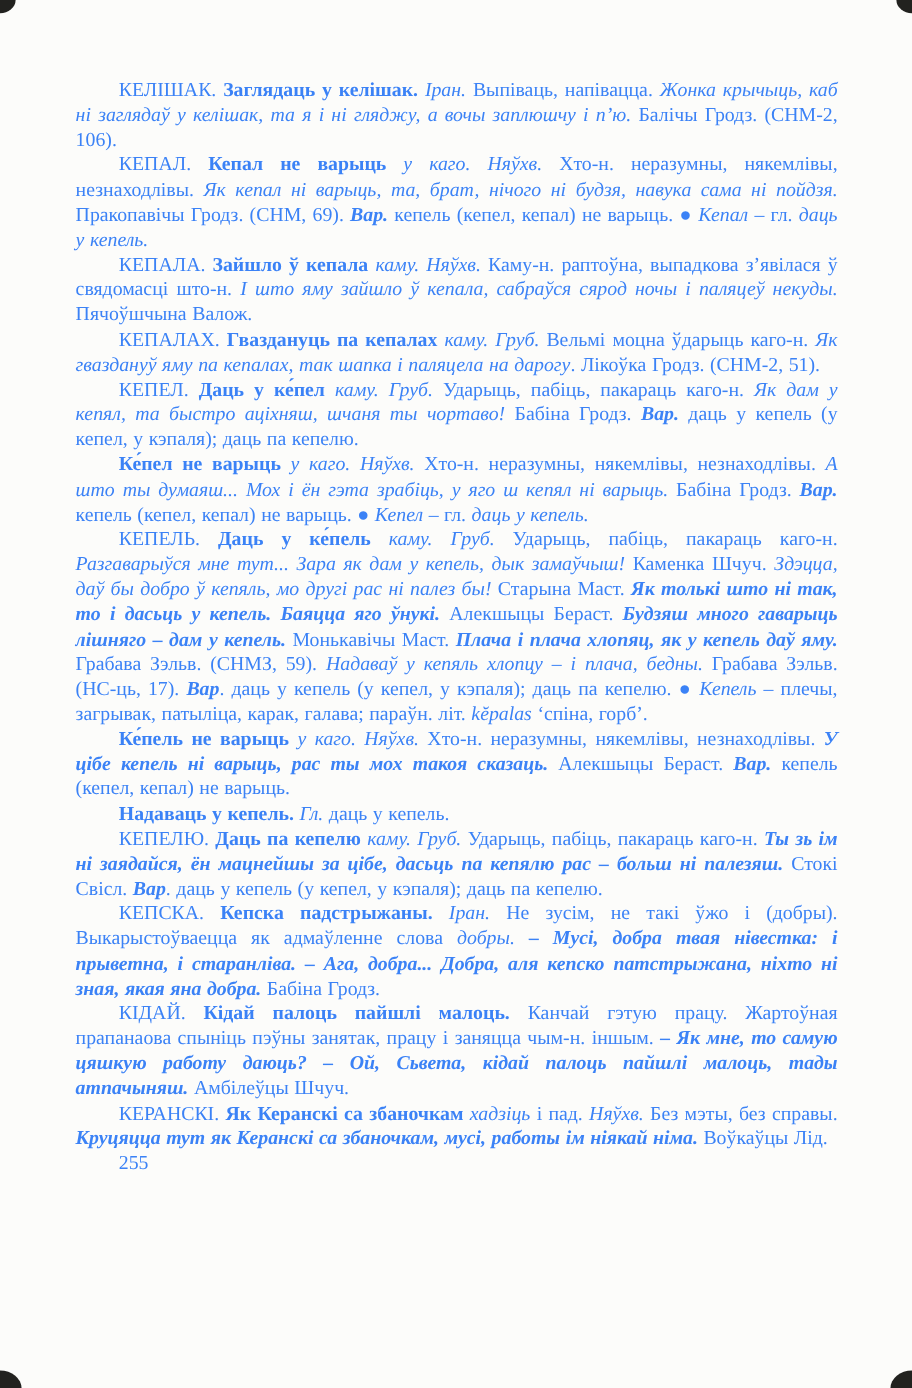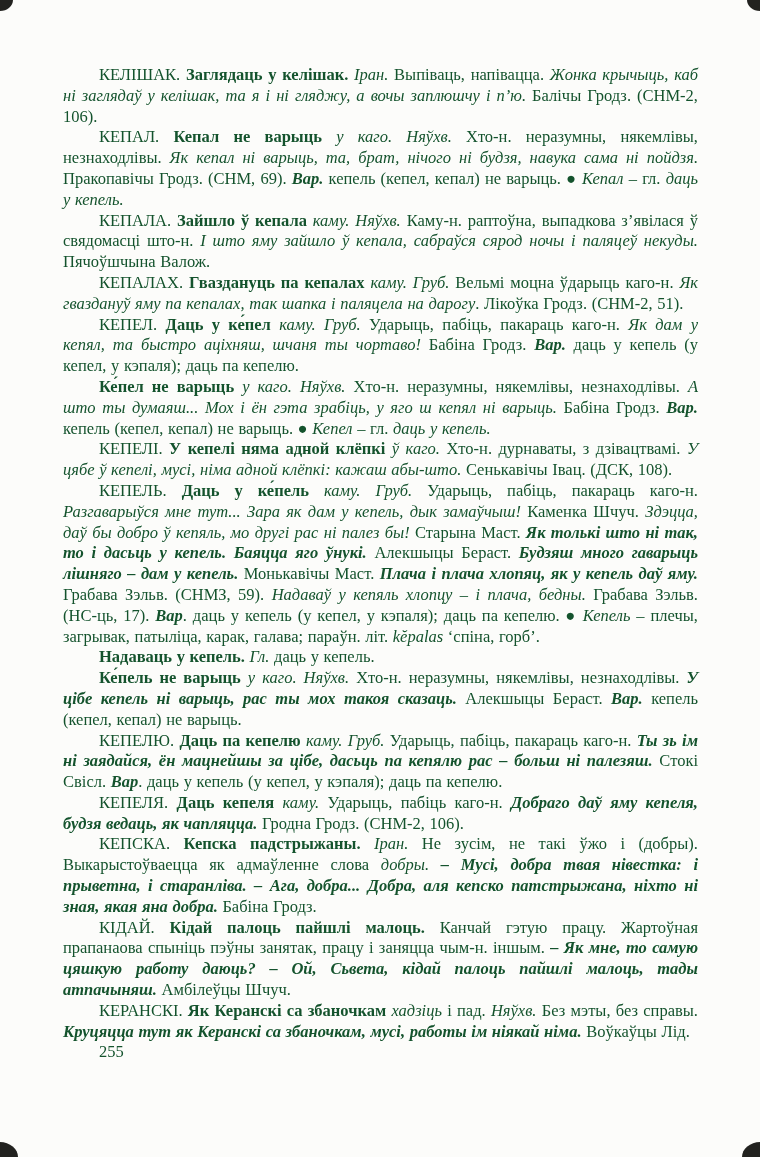--- a/index.html
+++ b/index.html
@@ -18,21 +18,21 @@
     position:absolute;
     left:63px;top:65px;
     width:635px;
   }
   p.entry{
     margin:0;
     font-size:16.5px;
     line-height:20.8px;
     text-align:justify;
     text-indent:36px;
-    color:#14532d;
+    color:#3b82f6;
     word-spacing:0.5px;
   }
   .s-r{font-weight:normal;font-style:normal;}
   .s-b{font-weight:bold;font-style:normal;}
   .s-i{font-weight:normal;font-style:italic;}
   .s-bi{font-weight:bold;font-style:italic;}
   .page-number{
     margin-top:15px;
     text-align:center;
     text-indent:0;
@@ -55,25 +55,23 @@
   <div class="corner br"></div>
 
   <div class="content">
     <div>
         <p class="entry"><span class="s-r">КЕЛІШАК. </span><span class="s-b">Заглядаць у келішак. </span><span class="s-i">Іран.</span><span class="s-r"> Выпіваць, напівацца. </span><span class="s-i">Жонка крычыць, каб ні заглядаў у келішак, та я і ні гляджу, а вочы заплюшчу і п’ю.</span><span class="s-r"> Балічы Гродз. (СНМ-2, 106).</span></p>
         <p class="entry"><span class="s-r">КЕПАЛ. </span><span class="s-b">Кепал не варыць </span><span class="s-i">у каго. Няўхв.</span><span class="s-r"> Хто-н. неразумны, някемлівы, незнаходлівы. </span><span class="s-i">Як кепал ні варыць, та, брат, нічого ні будзя, навука сама ні пойдзя.</span><span class="s-r"> Пракопавічы Гродз. (СНМ, 69). </span><span class="s-bi">Вар.</span><span class="s-r"> кепель (кепел, кепал) не варыць. ● </span><span class="s-i">Кепал</span><span class="s-r"> – гл.  </span><span class="s-i">даць у кепель.</span></p>
         <p class="entry"><span class="s-r">КЕПАЛА. </span><span class="s-b">Зайшло ў кепала </span><span class="s-i">каму. Няўхв.</span><span class="s-r"> Каму-н. раптоўна, выпадкова з’явілася ў свядомасці што-н. </span><span class="s-i">І што яму зайшло ў кепала, сабраўся сярод ночы і паляцеў некуды.</span><span class="s-r"> Пячоўшчына Валож.</span></p>
         <p class="entry"><span class="s-r">КЕПАЛАХ. </span><span class="s-b">Гваздануць па кепалах </span><span class="s-i">каму. Груб.</span><span class="s-r"> Вельмі моцна ўдарыць каго-н. </span><span class="s-i">Як гваздануў яму па кепалах, так шапка і паляцела на дарогу</span><span class="s-r">. Лікоўка Гродз. (СНМ-2, 51).</span></p>
         <p class="entry"><span class="s-r">КЕПЕЛ. </span><span class="s-b">Даць у ке́пел </span><span class="s-i">каму. Груб.</span><span class="s-r"> Ударыць, пабіць, пакараць каго-н. </span><span class="s-i">Як дам у кепял, та быстро аціхняш, шчаня ты чортаво!</span><span class="s-r"> Бабіна Гродз. </span><span class="s-bi">Вар.</span><span class="s-r"> даць у кепель (у кепел, у кэпаля); даць па кепелю.</span></p>
         <p class="entry"><span class="s-b">Ке́пел  не варыць </span><span class="s-i">у каго. Няўхв.</span><span class="s-r"> Хто-н. неразумны, някемлівы, незнаходлівы. </span><span class="s-i">А што ты думаяш... Мох і ён гэта зрабіць, у яго ш кепял ні варыць.</span><span class="s-r"> Бабіна Гродз. </span><span class="s-bi">Вар.</span><span class="s-r"> кепель (кепел, кепал) не варыць. ● </span><span class="s-i">Кепел</span><span class="s-r"> – гл. </span><span class="s-i">даць у  кепель.</span></p>
-        <p class="entry"><span class="s-r">КЕПЕЛІ. </span><span class="s-b">У кепелі няма адной клёпкі </span><span class="s-i">ў каго.</span><span class="s-r"> Хто-н. дурнаваты, з дзівацтвамі. </span><span class="s-i">У цябе ў кепелі, мусі, німа адной клёпкі: кажаш абы-што.</span><span class="s-r"> Сенькавічы Івац. (ДСК, 108).</span></p>
         <p class="entry"><span class="s-r">КЕПЕЛЬ. </span><span class="s-b">Даць у ке́пель </span><span class="s-i">каму. Груб.</span><span class="s-r"> Ударыць, пабіць, пакараць каго-н. </span><span class="s-i">Разгаварыўся мне тут... Зара як дам у кепель, дык замаўчыш!</span><span class="s-r"> Каменка Шчуч. </span><span class="s-i">Здэцца, даў бы добро ў кепяль, мо другі рас ні палез бы!</span><span class="s-r"> Старына Маст. </span><span class="s-bi">Як толькі што ні так, то і дасьць у кепель. Баяцца яго ўнукі.</span><span class="s-r"> Алекшыцы Бераст. </span><span class="s-bi">Будзяш много гаварыць лішняго – дам у кепель.</span><span class="s-r"> Монькавічы Маст. </span><span class="s-bi">Плача і плача хлопяц, як у кепель даў яму.</span><span class="s-r"> Грабава Зэльв. (СНМЗ, 59). </span><span class="s-i">Надаваў у кепяль хлопцу – і плача, бедны.</span><span class="s-r"> Грабава Зэльв. (НС-ць, 17). </span><span class="s-bi">Вар</span><span class="s-r">. даць у кепель (у кепел, у кэпаля); даць па кепелю. ● </span><span class="s-i">Кепель</span><span class="s-r"> – плечы, загрывак, патыліца, карак, галава; параўн. літ. </span><span class="s-i">kĕpalas</span><span class="s-r"> ‘спіна, горб’.</span></p>
+        <p class="entry"><span class="s-b">Ке́пель не варыць </span><span class="s-i">у каго. Няўхв.</span><span class="s-r"> Хто-н. неразумны, някемлівы, незнаходлівы. </span><span class="s-bi">У цібе кепель ні варыць, рас ты мох такоя сказаць.</span><span class="s-r"> Алекшыцы Бераст. </span><span class="s-bi">Вар.</span><span class="s-r"> кепель (кепел, кепал) не варыць.</span></p>
         <p class="entry"><span class="s-b">Надаваць у кепель. </span><span class="s-i">Гл.</span><span class="s-r"> даць у кепель.</span></p>
-        <p class="entry"><span class="s-b">Ке́пель не варыць </span><span class="s-i">у каго. Няўхв.</span><span class="s-r"> Хто-н. неразумны, някемлівы, незнаходлівы. </span><span class="s-bi">У цібе кепель ні варыць, рас ты мох такоя сказаць.</span><span class="s-r"> Алекшыцы Бераст. </span><span class="s-bi">Вар.</span><span class="s-r"> кепель (кепел, кепал) не варыць.</span></p>
         <p class="entry"><span class="s-r">КЕПЕЛЮ. </span><span class="s-b">Даць  па кепелю </span><span class="s-i">каму. Груб.</span><span class="s-r"> Ударыць, пабіць, пакараць каго-н. </span><span class="s-bi">Ты зь ім ні заядайся, ён мацнейшы за цібе, дасьць па кепялю рас – больш ні палезяш.</span><span class="s-r"> Стокі Свісл. </span><span class="s-bi">Вар</span><span class="s-r">. даць у кепель (у кепел, у кэпаля); даць па кепелю.</span></p>
-        <p class="entry"><span class="s-r">КЕПЕЛЯ. </span><span class="s-b">Даць кепеля </span><span class="s-i">каму.</span><span class="s-r"> Ударыць, пабіць каго-н. </span><span class="s-bi">Добраго даў яму кепеля, будзя ведаць, як чапляцца.</span><span class="s-r"> Гродна Гродз. (СНМ-2, 106).</span></p>
         <p class="entry"><span class="s-r">КЕПСКА. </span><span class="s-b">Кепска падстрыжаны. </span><span class="s-i">Іран.</span><span class="s-r"> Не зусім, не такі ўжо і (добры). Выкарыстоўваецца як адмаўленне слова </span><span class="s-i">добры.</span><span class="s-bi"> – Мусі, добра твая нівестка: і прыветна, і старанліва.  – Ага, добра... Добра, аля кепско патстрыжана, ніхто ні зная, якая яна добра.</span><span class="s-r"> Бабіна Гродз.</span></p>
         <p class="entry"><span class="s-r">КІДАЙ. </span><span class="s-b">Кідай палоць пайшлі малоць. </span><span class="s-r">Канчай гэтую працу. Жартоўная прапанаова спыніць пэўны занятак, працу і заняцца чым-н. іншым. </span><span class="s-bi">– Як мне, то самую цяшкую работу даюць? – Ой, Сьвета, кідай палоць пайшлі малоць, тады атпачыняш.</span><span class="s-r"> Амбілеўцы Шчуч.</span></p>
         <p class="entry"><span class="s-r">КЕРАНСКІ. </span><span class="s-b">Як Керанскі са збаночкам </span><span class="s-i">хадзіць</span><span class="s-r"> і пад. </span><span class="s-i">Няўхв.</span><span class="s-r"> Без мэты, без справы. </span><span class="s-bi">Круцяцца тут як Керанскі са збаночкам, мусі, работы ім ніякай німа.</span><span class="s-r"> Воўкаўцы Лід.</span></p>
       </div>
     <p class="entry page-number">255</p>
   </div>
 </div>
 
 </body></html>

